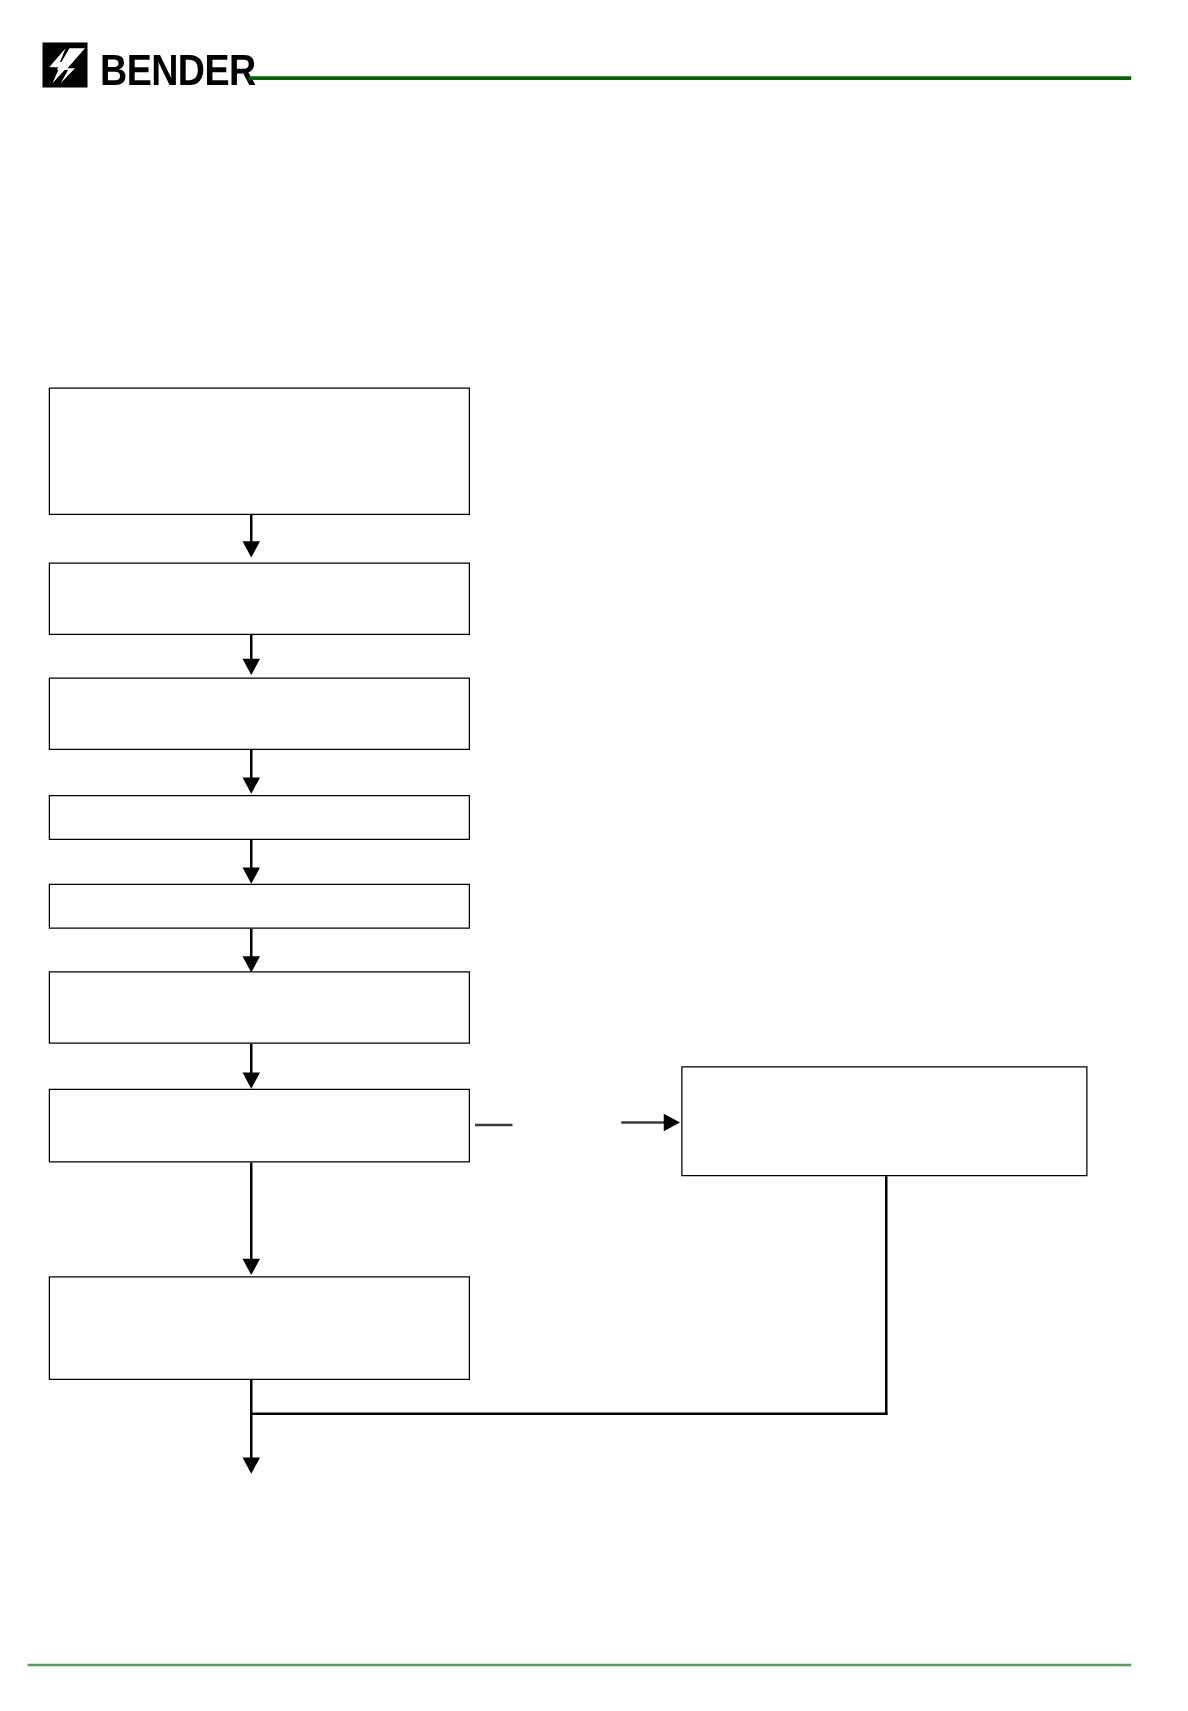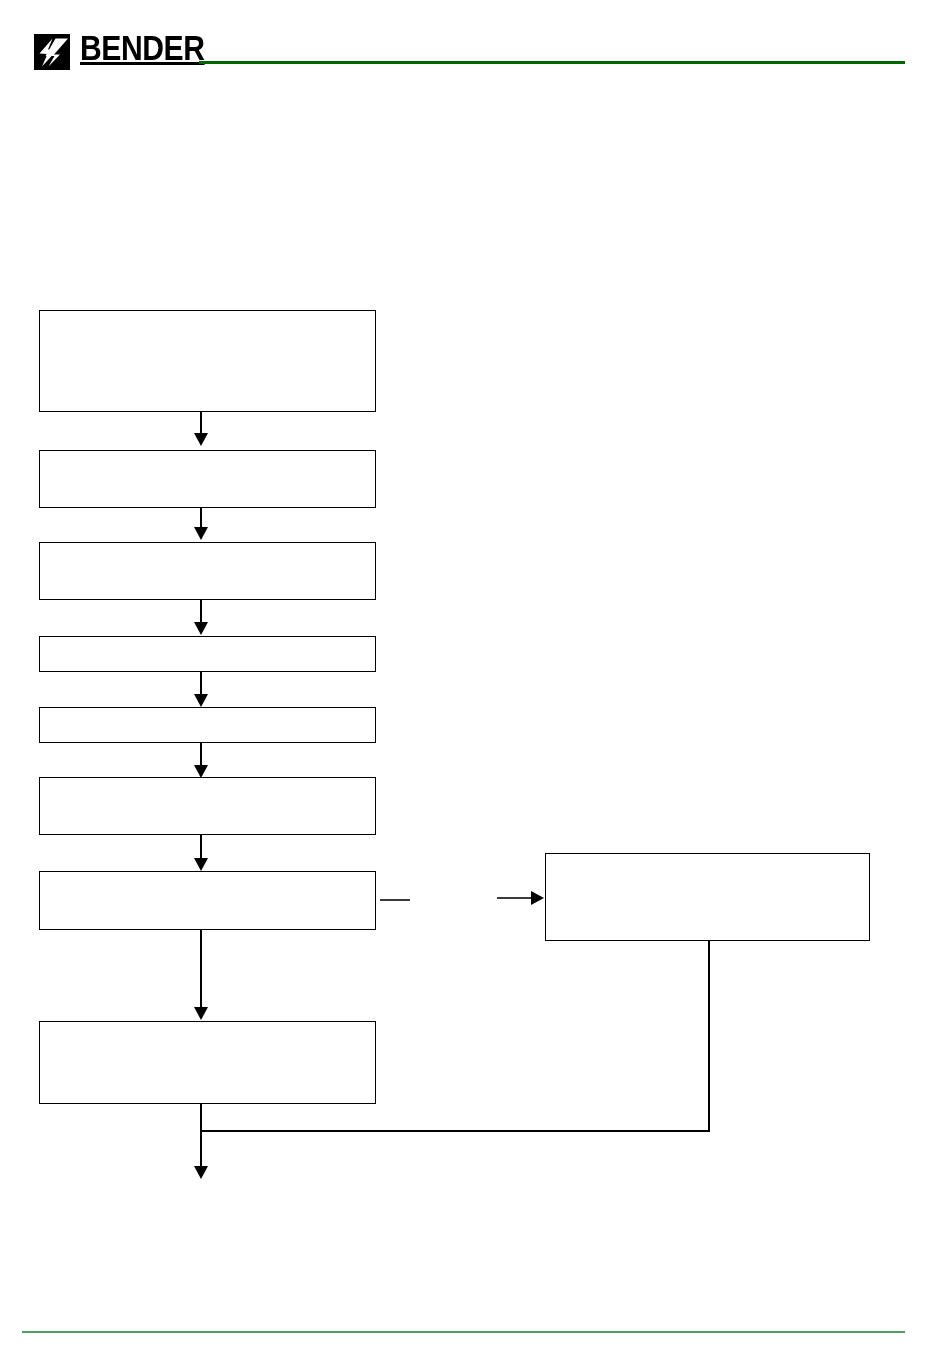--- a/index.html
+++ b/index.html
@@ -27,22 +27,21 @@
     top: 0;
     width: 950px;
     height: 90px;
   }
   #logo-group {
     position: absolute;
     left: 30px;
     top: 30px;
     height: 44px;
     display: flex;
-    align-items: flex-start;
-    text-decoration: underline;
+    align-items: flex-end;
   }
   #logo-mark {
     width: 44px;
     height: 44px;
     display: block;
   }
   #logo-wordmark {
     margin-left: 6px;
     font-family: "Liberation Sans", sans-serif;
     font-weight: bold;

